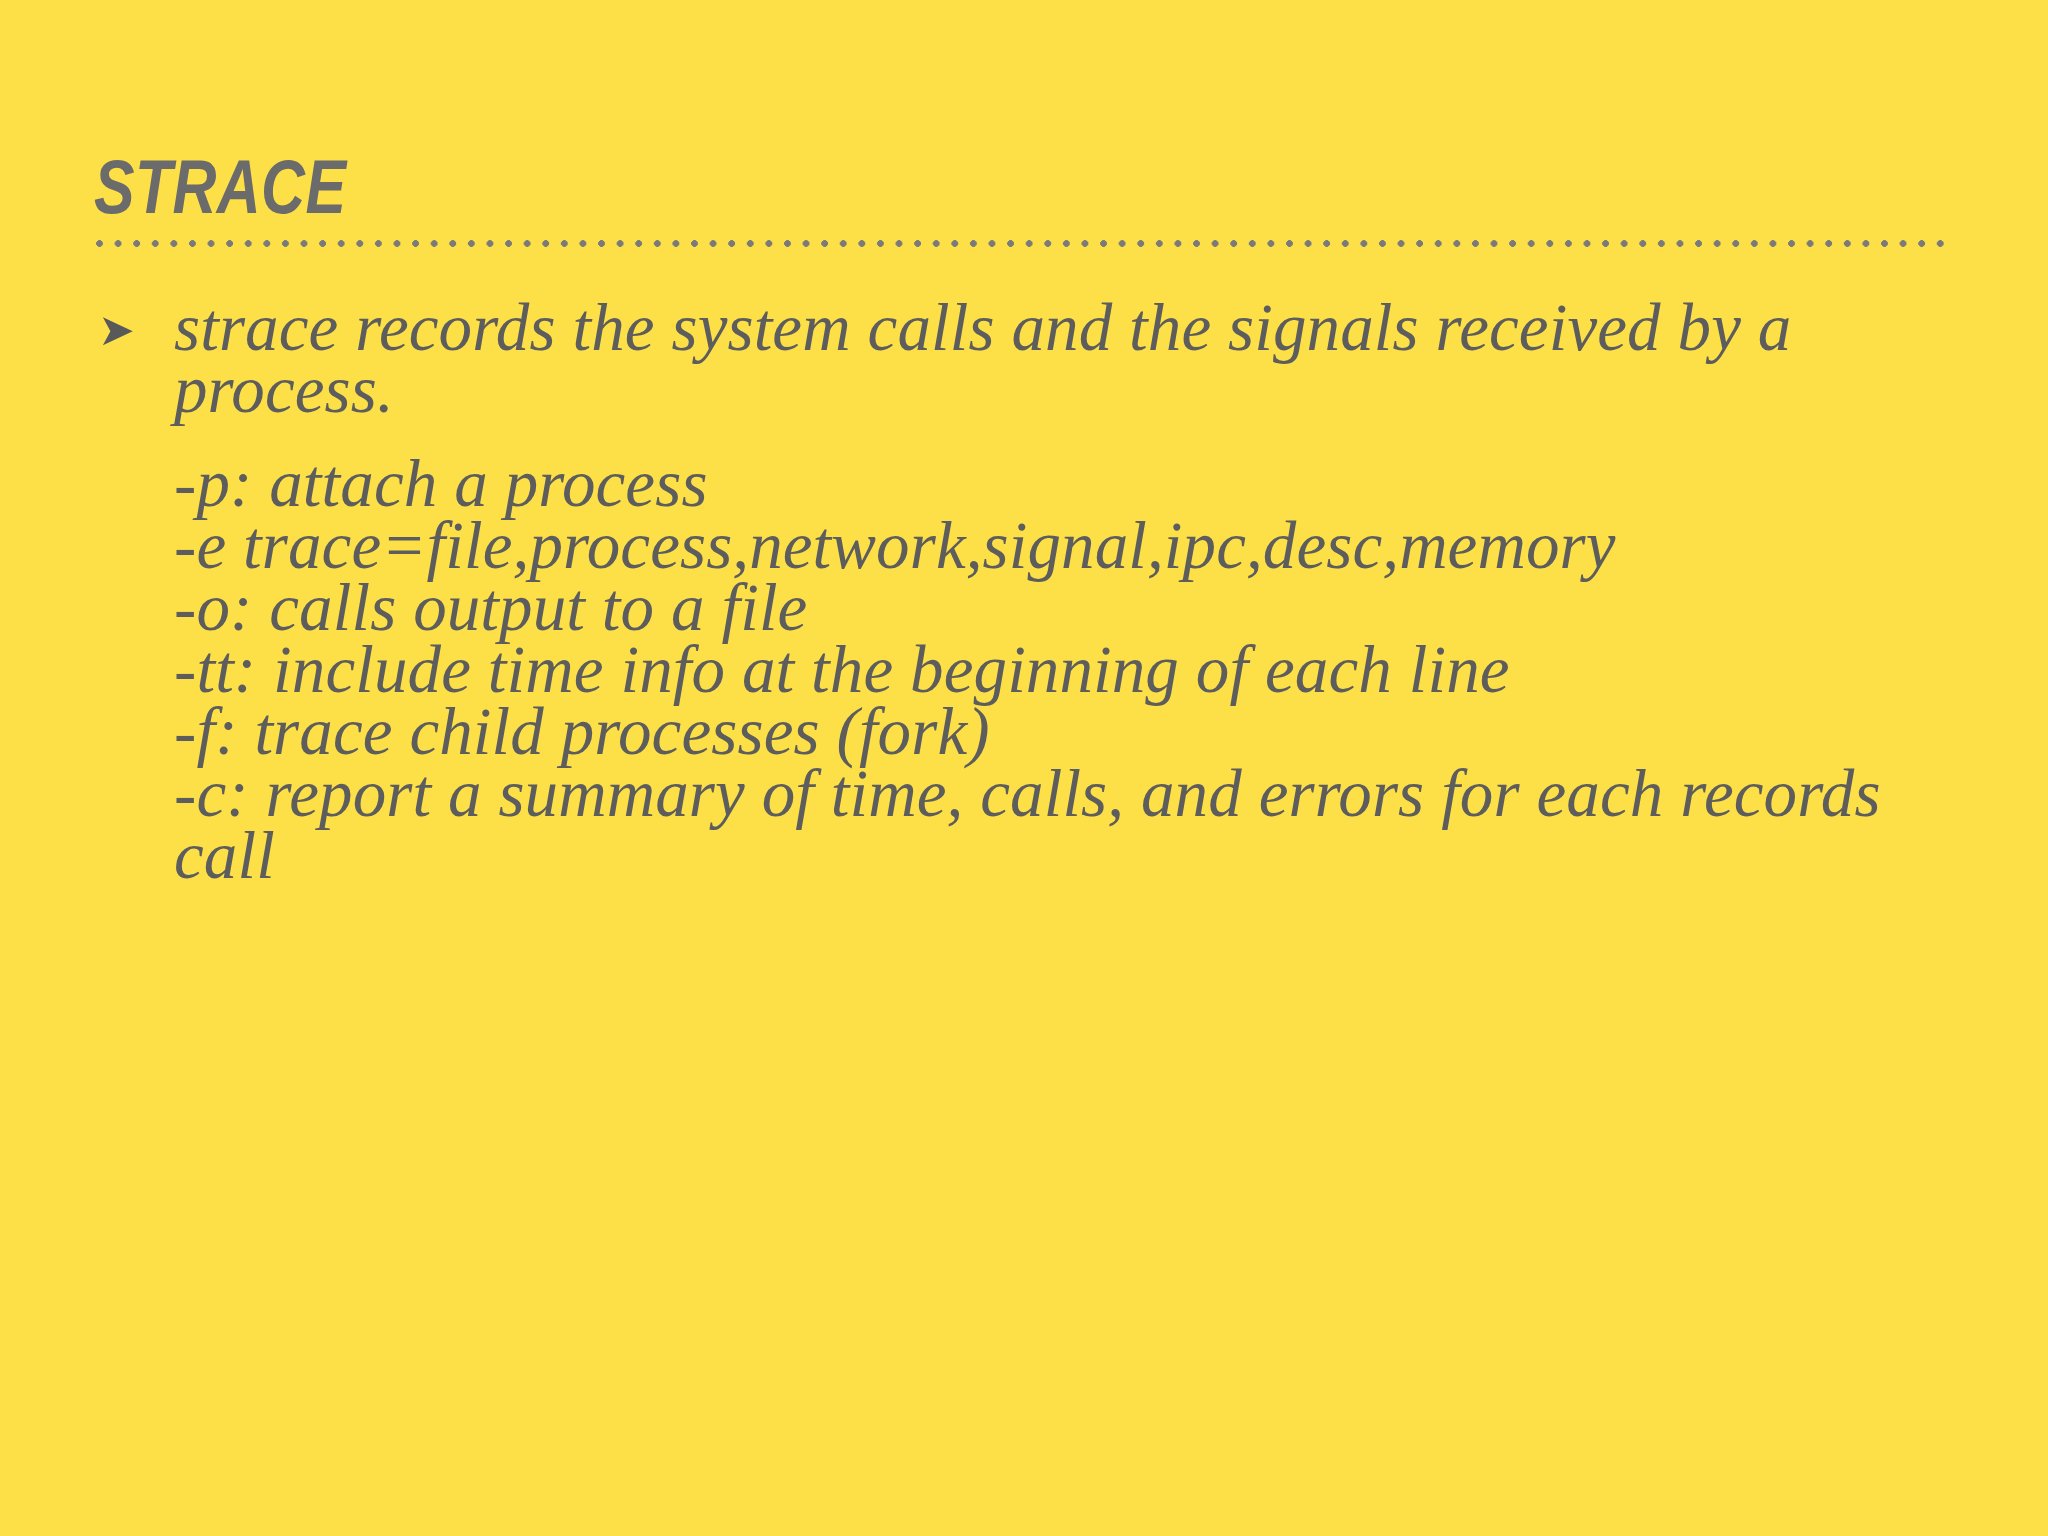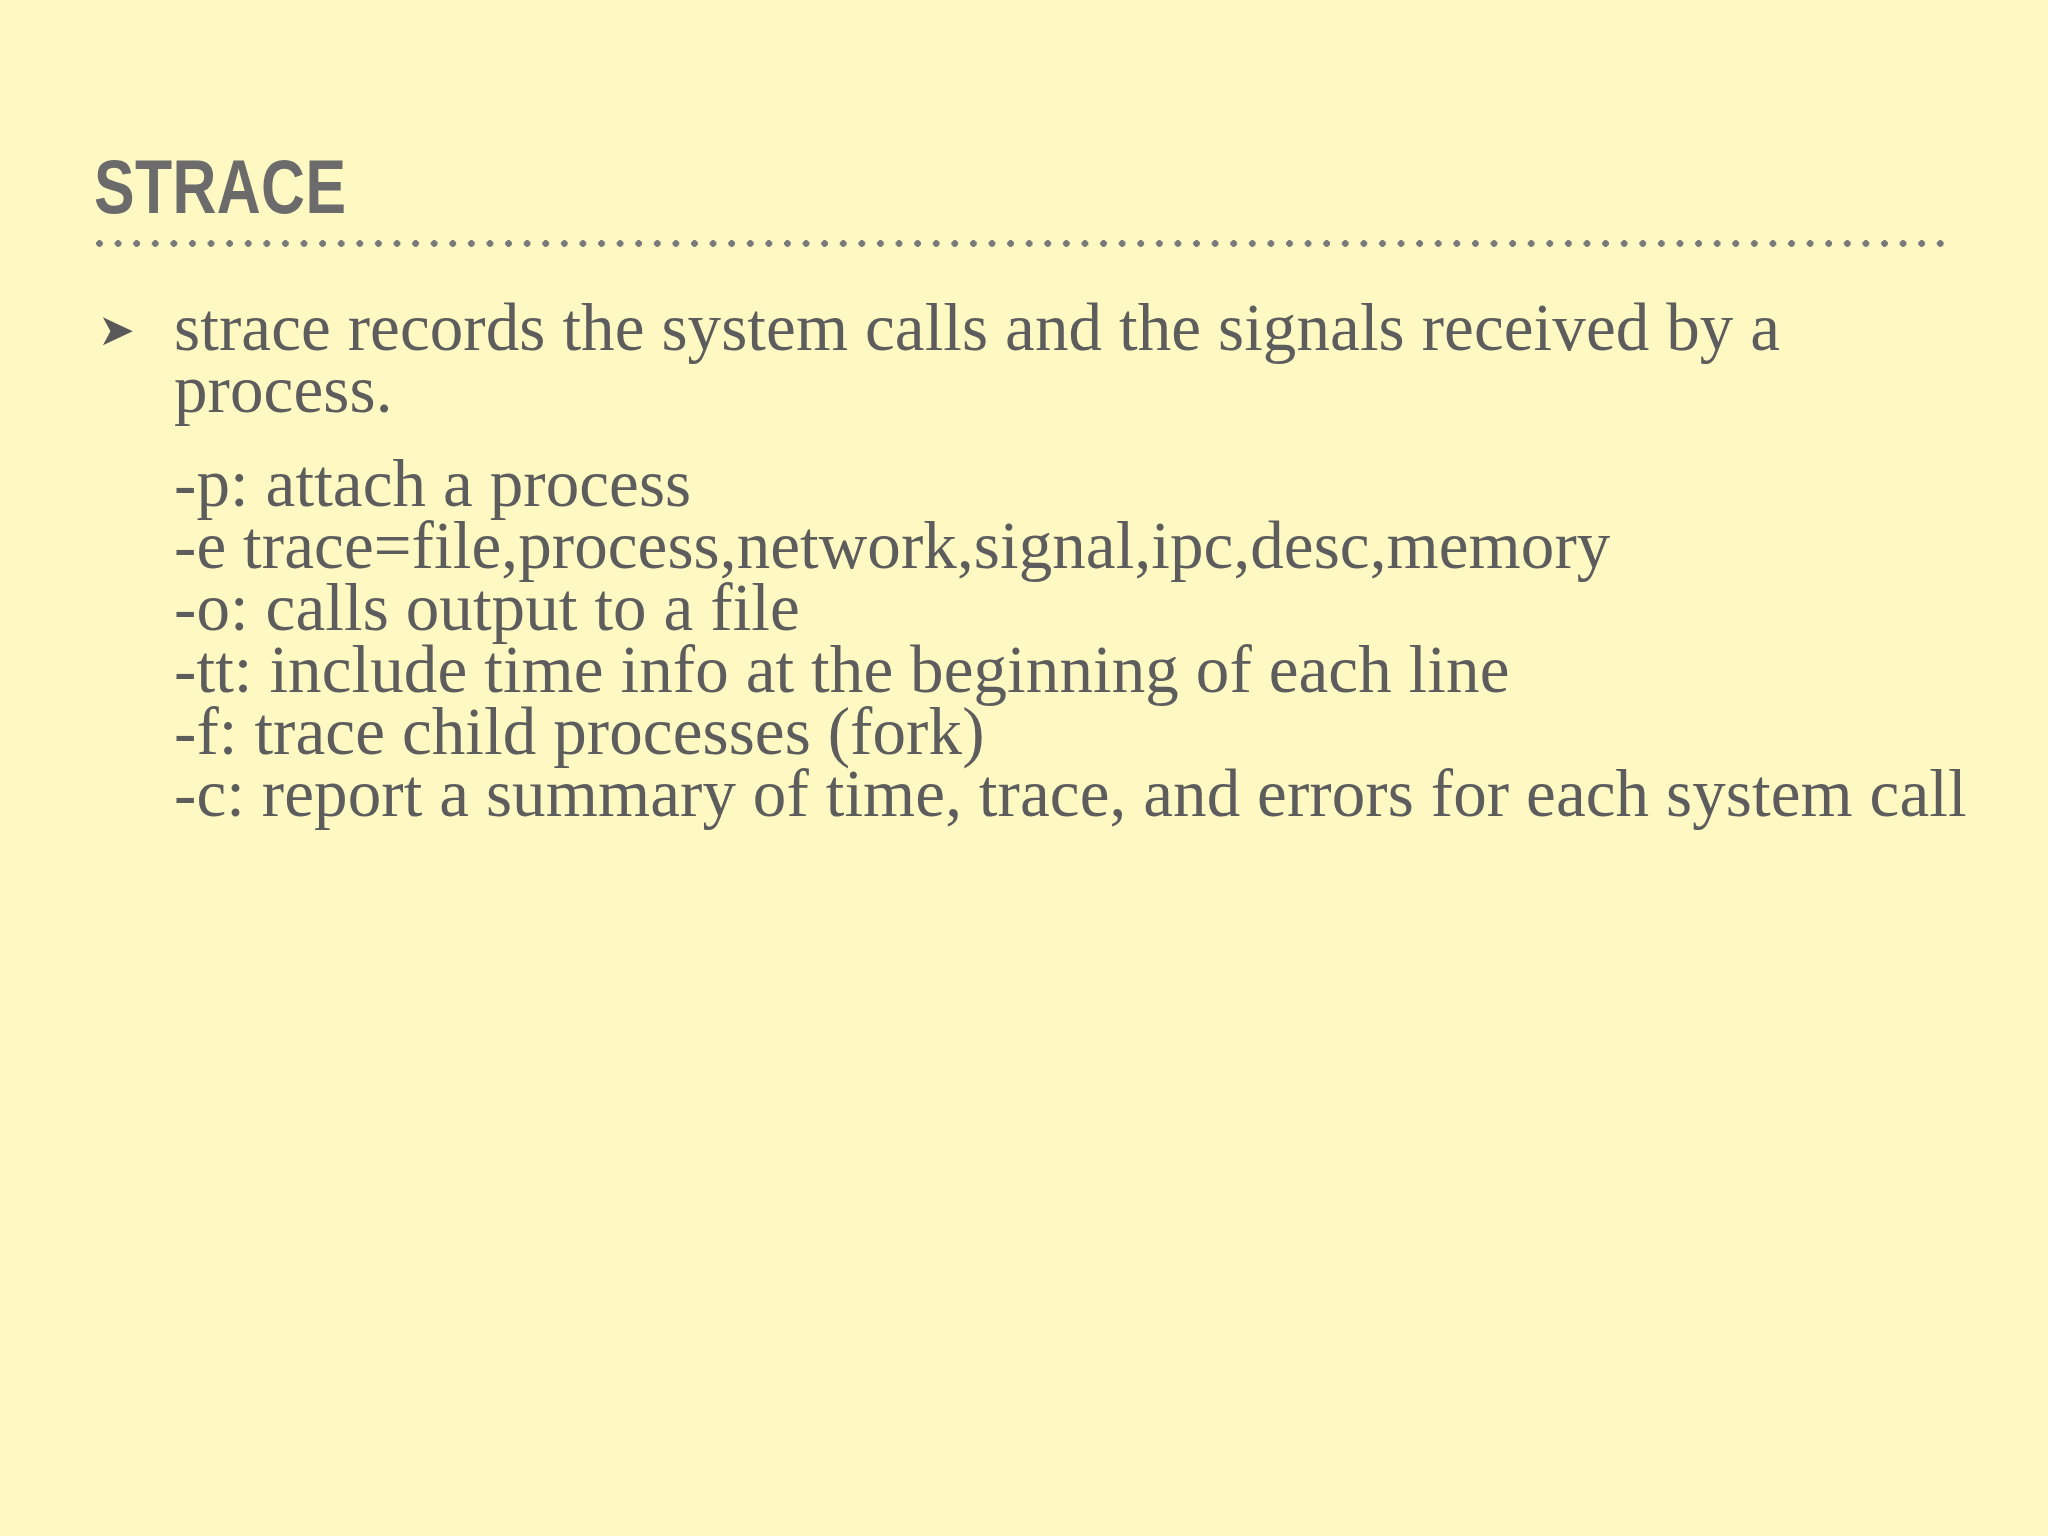--- a/index.html
+++ b/index.html
@@ -13,22 +13,23 @@
     height: 1536px;
     font-family: "Liberation Serif", "DejaVu Serif", serif;
     -webkit-font-smoothing: antialiased;
     overflow: hidden;
   }
 
   .slide {
     position: relative;
     width: 2048px;
     height: 1536px;
-    background: #fef9c3;
+    background: #fde047;
     box-sizing: border-box;
+    font-style: italic;
   }
 
   
   .slide-title {
     position: absolute;
     left: 94px;
     top: 96px;
     font-family: "Liberation Sans Narrow", "Liberation Sans", "DejaVu Sans", sans-serif;
     font-weight: 700;
     font-size: 76px;
@@ -117,17 +118,17 @@
     <p class="para line-gap">-p: attach a process</p>
 
     <p class="para line-gap">-e trace=file,process,network,signal,ipc,desc,memory</p>
 
     <p class="para line-gap">-o: calls output to a file</p>
 
     <p class="para line-gap">-tt: include time info at the beginning of each line</p>
 
     <p class="para line-gap">-f: trace child processes (fork)</p>
 
-    <p class="para line-gap">-c: report a summary of time, trace, and errors for each system call</p>
+    <p class="para line-gap">-c: report a summary of time, calls, and errors for each records call</p>
 
   </div>
 
 </div>
 
 </body></html>

